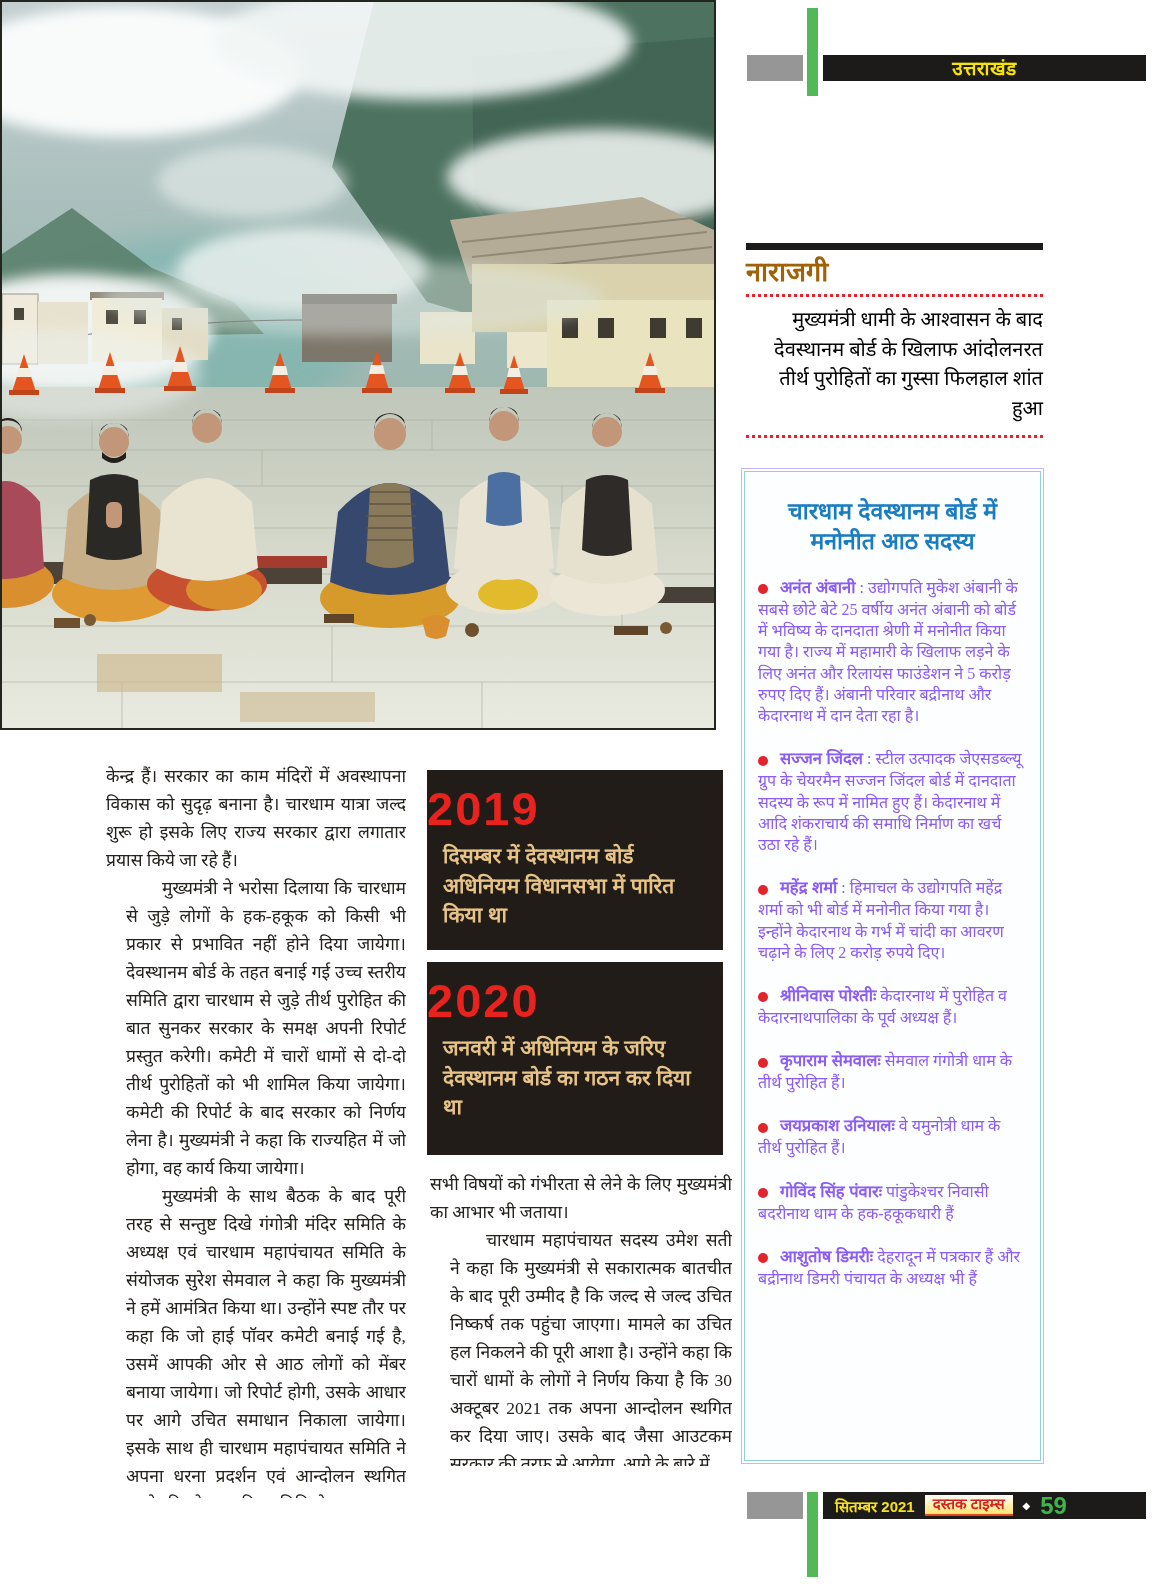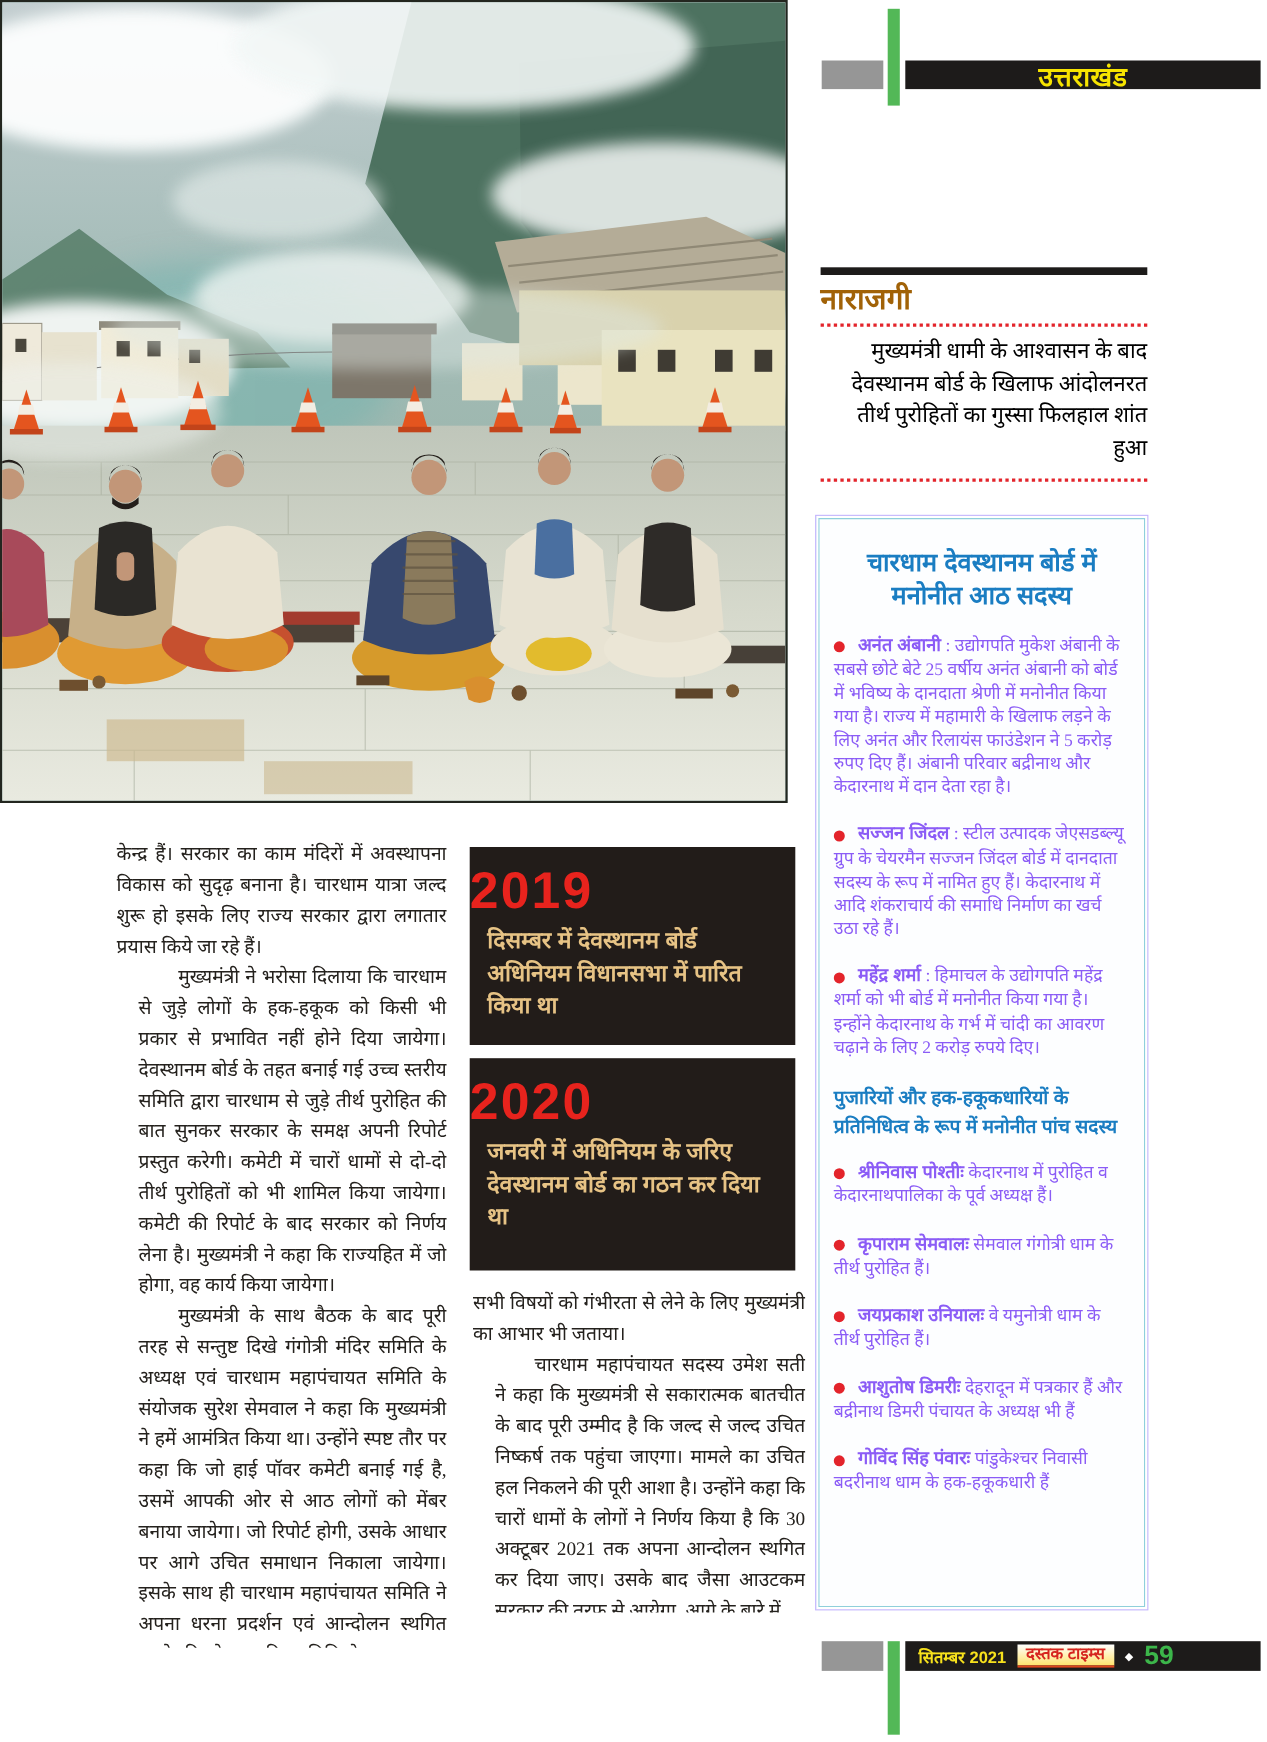--- a/index.html
+++ b/index.html
@@ -18,21 +18,21 @@
   .photo svg { display:block; width:100%; height:100%; }
 
   
   .bar-gray  { position:absolute; background:#969696; }
   .bar-green { position:absolute; background:#53b857; }
   .bar-black {
     position:absolute; background:#1d1b1a; display:flex; align-items:center;
   }
   .region-bar { left:823px; top:55px; width:323px; height:26px; justify-content:center; }
   .region-bar .region-label {
-    color:#f7e400; font-weight:bold; font-size:24px; letter-spacing:.5px;
+    color:#f7e400; font-weight:bold; font-size:19px; letter-spacing:.5px;
   }
   .hdr-gray  { left:747px; top:55px; width:56px; height:26px; }
   .hdr-green { left:807px; top:8px;  width:11px; height:88px; }
 
   
   .standfirst { position:absolute; left:746px; top:243px; width:297px; }
   .standfirst .toprule { height:7px; background:#1d1b1a; margin-bottom:4px; }
   .standfirst .kicker {
     color:#a16207; font-size:27px; font-weight:bold; line-height:1.2; padding:2px 0 6px;font-family:Liberation Serif, serif;
   }
@@ -330,36 +330,35 @@
     <p class="member">
       <span class="dot"></span><b>अनंत अंबानी</b><span> : उद्योगपति मुकेश अंबानी के सबसे छोटे बेटे 25 वर्षीय अनंत अंबानी को बोर्ड में भविष्य के दानदाता श्रेणी में मनोनीत किया गया है। राज्य में महामारी के खिलाफ लड़ने के लिए अनंत और रिलायंस फाउंडेशन ने 5 करोड़ रुपए दिए हैं। अंबानी परिवार बद्रीनाथ और केदारनाथ में दान देता रहा है।</span>
     </p>
     <p class="member">
       <span class="dot"></span><b>सज्जन जिंदल</b><span> : स्टील उत्पादक जेएसडब्ल्यू ग्रुप के चेयरमैन सज्जन जिंदल बोर्ड में दानदाता सदस्य के रूप में नामित हुए हैं। केदारनाथ में आदि शंकराचार्य की समाधि निर्माण का खर्च उठा रहे हैं।</span>
     </p>
     <p class="member">
       <span class="dot"></span><b>महेंद्र शर्मा</b><span> : हिमाचल के उद्योगपति महेंद्र शर्मा को भी बोर्ड में मनोनीत किया गया है। इन्होंने केदारनाथ के गर्भ में चांदी का आवरण चढ़ाने के लिए 2 करोड़ रुपये दिए।</span>
     </p>
 
-    <div class="sub-title">पुजारियों और हक-हकूकधारियों के प्रतिनिधित्व के रूप में मनोनीत पांच सदस्य</div>
 
     <p class="member">
       <span class="dot"></span><b>श्रीनिवास पोश्तीः</b><span> केदारनाथ में पुरोहित व केदारनाथपालिका के पूर्व अध्यक्ष हैं।</span>
     </p>
     <p class="member">
       <span class="dot"></span><b>कृपाराम सेमवालः</b><span> सेमवाल गंगोत्री धाम के तीर्थ पुरोहित हैं।</span>
     </p>
     <p class="member">
       <span class="dot"></span><b>जयप्रकाश उनियालः</b><span> वे यमुनोत्री धाम के तीर्थ पुरोहित हैं।</span>
     </p>
     <p class="member">
+      <span class="dot"></span><b>गोविंद सिंह पंवारः</b><span> पांडुकेश्चर निवासी बदरीनाथ धाम के हक-हकूकधारी हैं</span>
+    </p>
+    <p class="member">
       <span class="dot"></span><b>आशुतोष डिमरीः</b><span> देहरादून में पत्रकार हैं और बद्रीनाथ डिमरी पंचायत के अध्यक्ष भी हैं</span>
-    </p>
-    <p class="member">
-      <span class="dot"></span><b>गोविंद सिंह पंवारः</b><span> पांडुकेश्चर निवासी बदरीनाथ धाम के हक-हकूकधारी हैं</span>
     </p>
   </div>
 
   <div class="tl-box tl-2019">
     <div class="tl-year">2019</div>
     <div class="tl-caption">दिसम्बर में देवस्थानम बोर्ड अधिनियम विधानसभा में पारित किया था</div>
   </div>
   <div class="tl-box tl-2020">
     <div class="tl-year">2020</div>
     <div class="tl-caption">जनवरी में अधिनियम के जरिए देवस्थानम बोर्ड का गठन कर दिया था</div>

